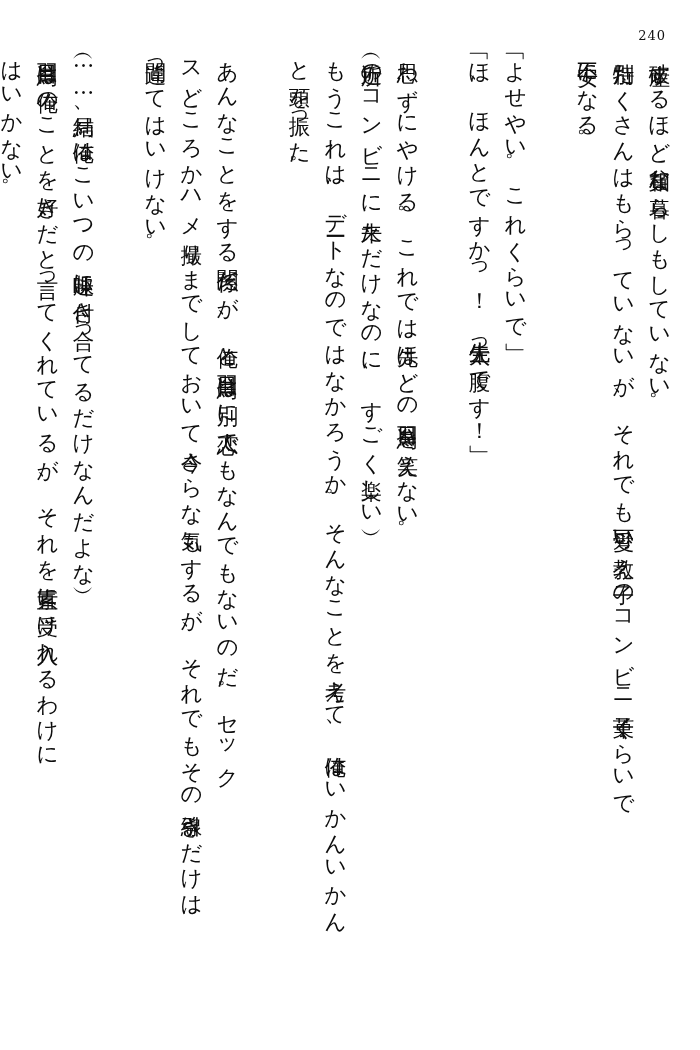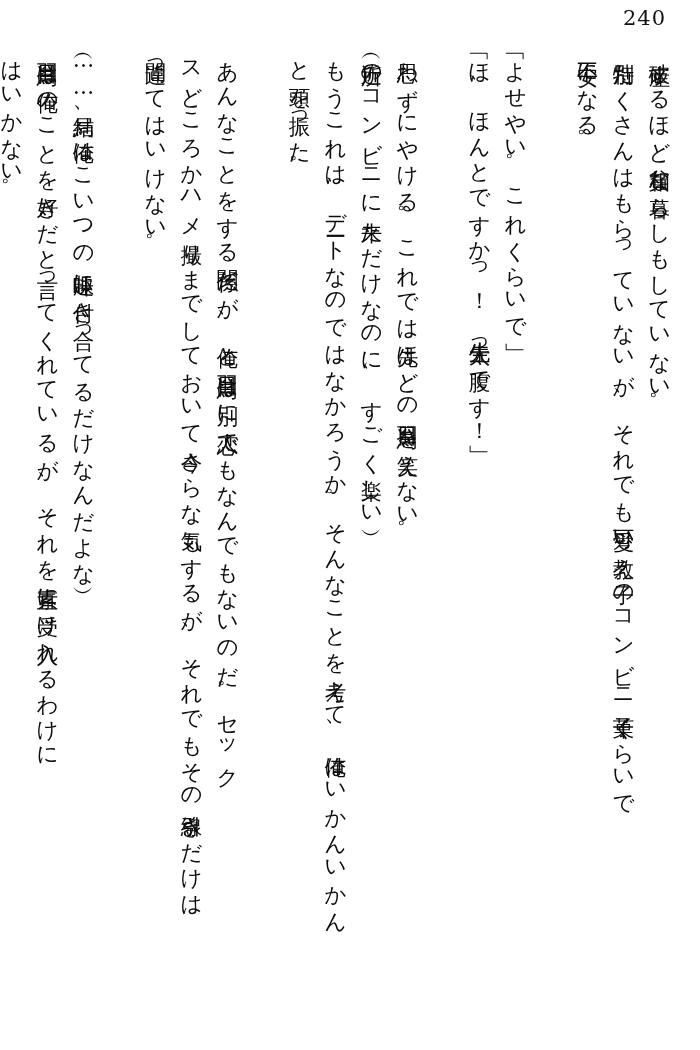--- a/index.html
+++ b/index.html
@@ -16,23 +16,23 @@
   }
   .page {
     position: relative;
     width: 700px;
     height: 1050px;
     background: #ffffff;
     box-sizing: border-box;
   }
   .page-number {
     position: absolute;
-    top: 6px;
+    top: 28px;
     right: 34px;
-    font-size: 21px;
+    font-size: 13px;
     letter-spacing: 1px;
     font-family: "DejaVu Serif", "Liberation Serif", serif;
     color: #111;
   }
   .text-area {
     position: absolute;
     top: 46px;
     right: 30px;
     left: 40px;
     bottom: 30px;

